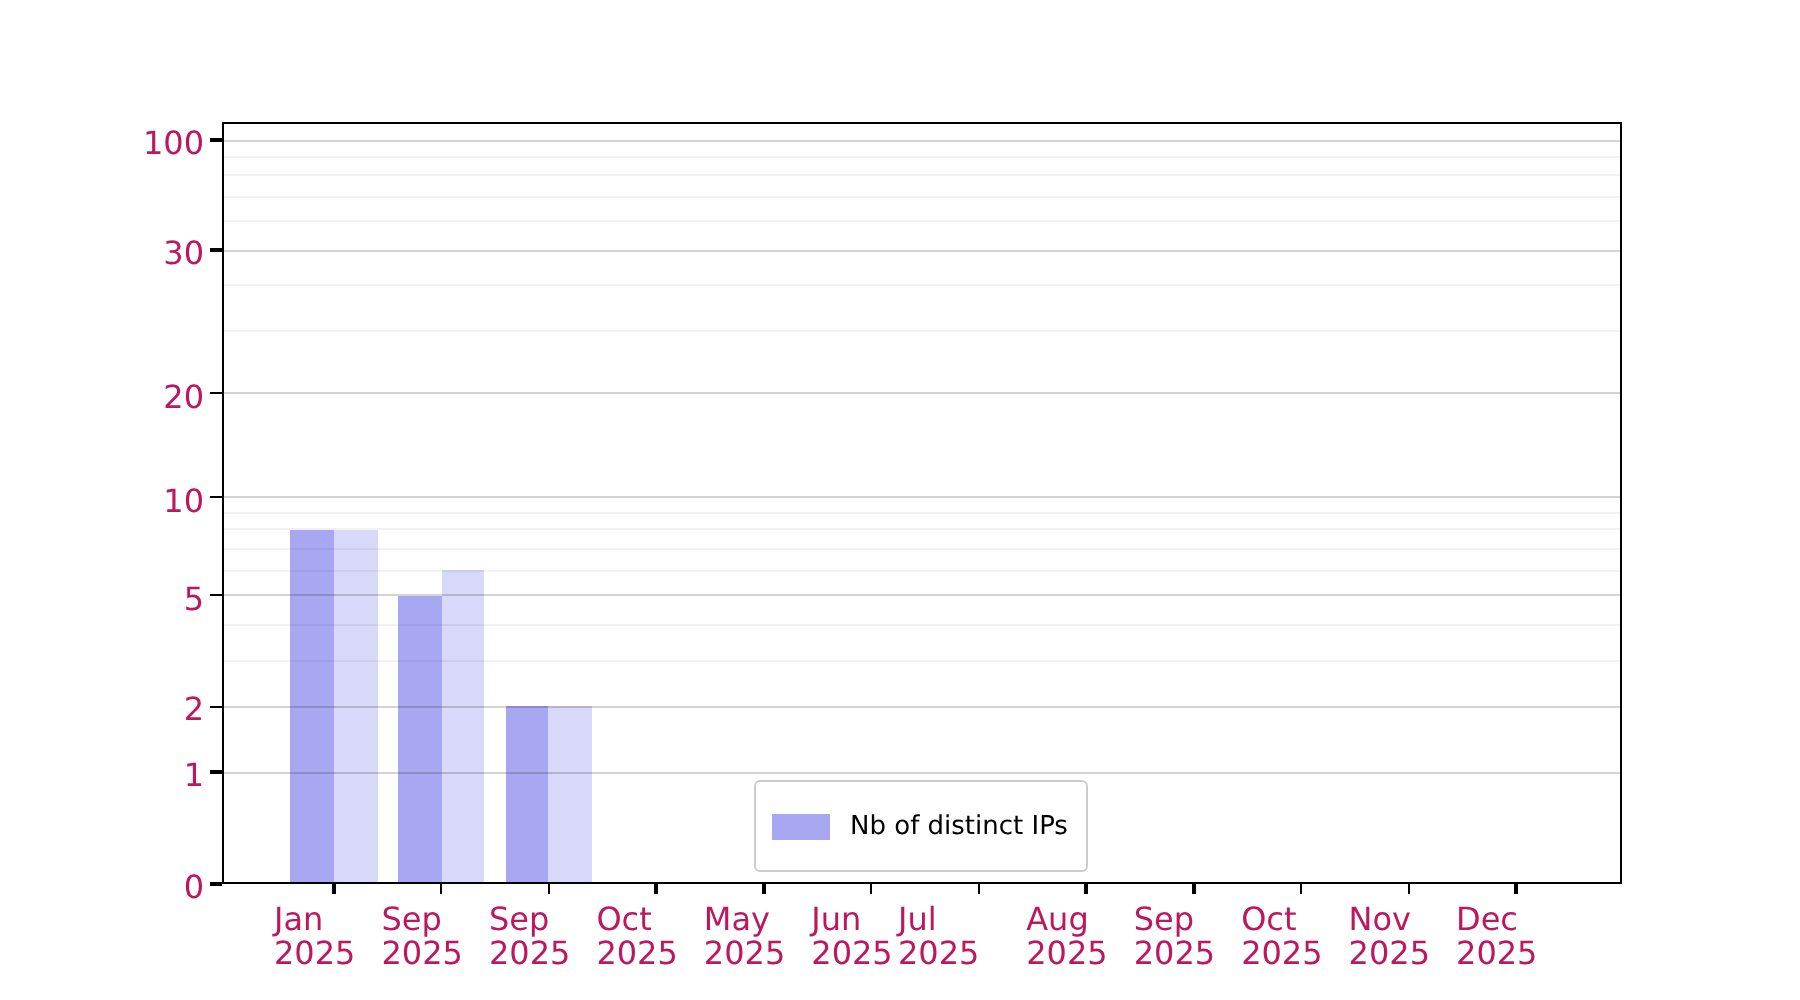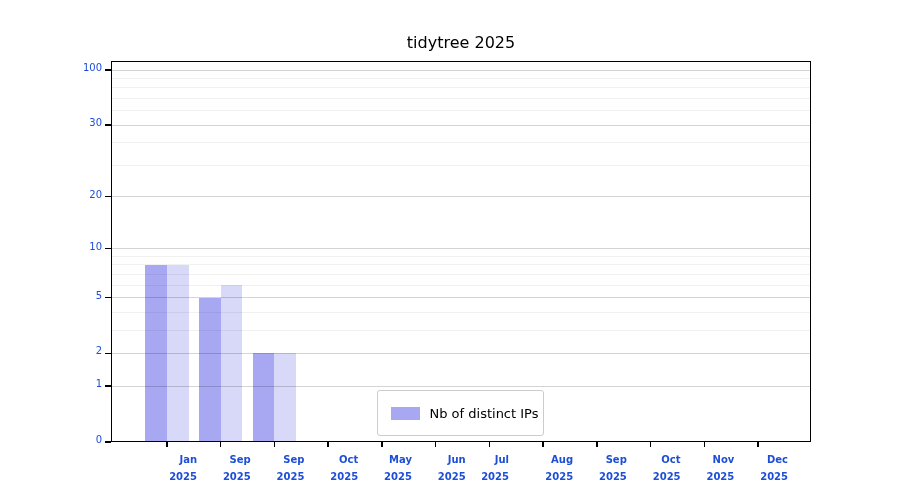--- a/index.html
+++ b/index.html
@@ -8,37 +8,36 @@
   #figure{position:absolute;left:0;top:0;width:900px;height:500px;background:#fff;}
   .chart-title{position:absolute;left:111px;top:33px;width:700px;text-align:center;
                font-size:16px;color:#000;z-index:4;}
   .plot-box{position:absolute;border:1.5px solid #000;box-sizing:border-box;
             background:transparent;z-index:3;pointer-events:none;}
   .gridline{position:absolute;height:1px;z-index:2;}
   .gridline.major{background:rgba(0,0,0,0.17);}
   .gridline.minor{background:rgba(0,0,0,0.055);}
   .bar{position:absolute;z-index:1;}
   .tick-mark{position:absolute;background:#000;z-index:3;}
-  .tick-label{position:absolute;font-size:10px;color:#1d4ed8;z-index:3;}
+  .tick-label{position:absolute;font-size:16px;color:#be185d;z-index:3;}
   .y-tick-label{text-align:right;}
-  .x-tick-label{text-align:right;line-height:17px;font-weight:bold;}
+  .x-tick-label{text-align:left;line-height:17px;}
   .legend{position:absolute;left:377px;top:390px;width:167px;height:46px;
           box-sizing:border-box;background:rgba(255,255,255,0.85);
           border:1px solid #cccccc;border-radius:3px;z-index:5;
-          display:flex;flex-direction:row;justify-content:center;gap:8px;
+          display:flex;flex-direction:column;justify-content:center;gap:8px;
           padding-left:8px;}
   .legend-row{display:flex;align-items:center;gap:10px;}
   .legend-swatch{width:29px;height:13px;display:inline-block;}
   .legend-label{font-size:13px;color:#000;white-space:nowrap;}
 </style>
 </head>
 <body>
 
 <div id="figure">
-  <div class="chart-title">tidytree 2025</div>
   <div class="legend">
     <div class="legend-row">
       <span class="legend-swatch" id="swatch-0" style="background: rgb(168, 168, 242);"></span>
       <span class="legend-label">Nb of distinct IPs</span>
     </div>
   </div>
 <div class="bar" style="left: 145.3px; top: 264.904px; width: 21.7px; height: 177.096px; background: rgb(168, 168, 242);"></div>
     <div class="bar" style="left: 199.03px; top: 297.584px; width: 21.7px; height: 144.416px; background: rgb(168, 168, 242);"></div>
     <div class="bar" style="left: 252.76px; top: 353.452px; width: 21.7px; height: 88.5482px; background: rgb(168, 168, 242);"></div>
     <div class="bar" style="left: 167px; top: 264.904px; width: 21.7px; height: 177.096px; background: rgb(216, 216, 248);"></div>

